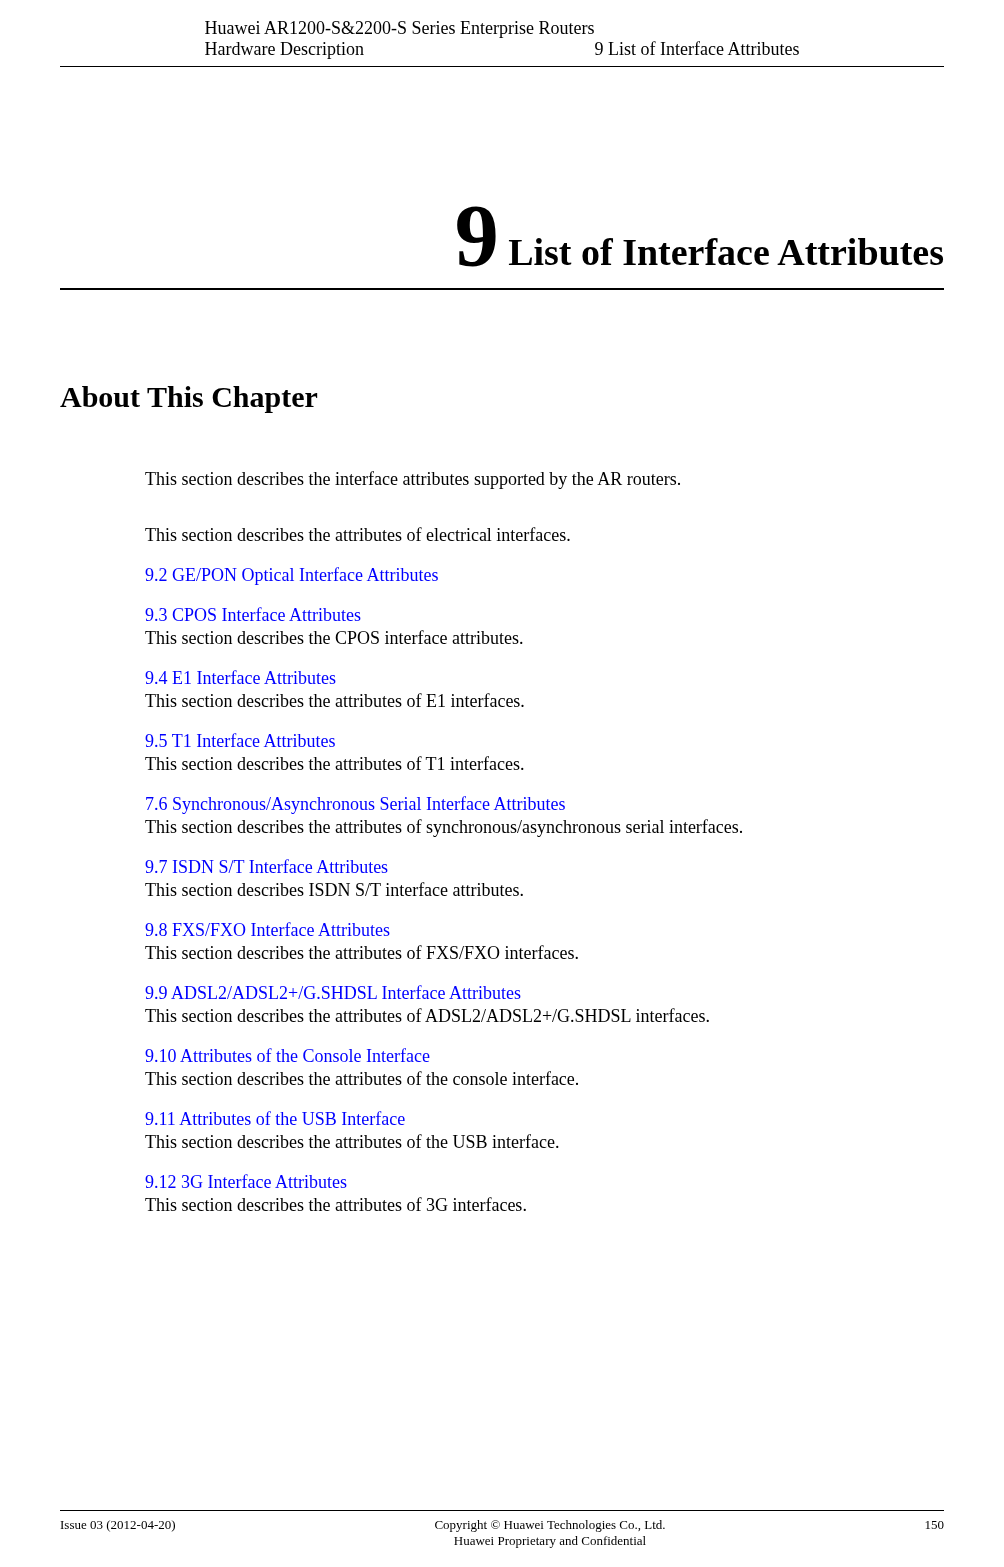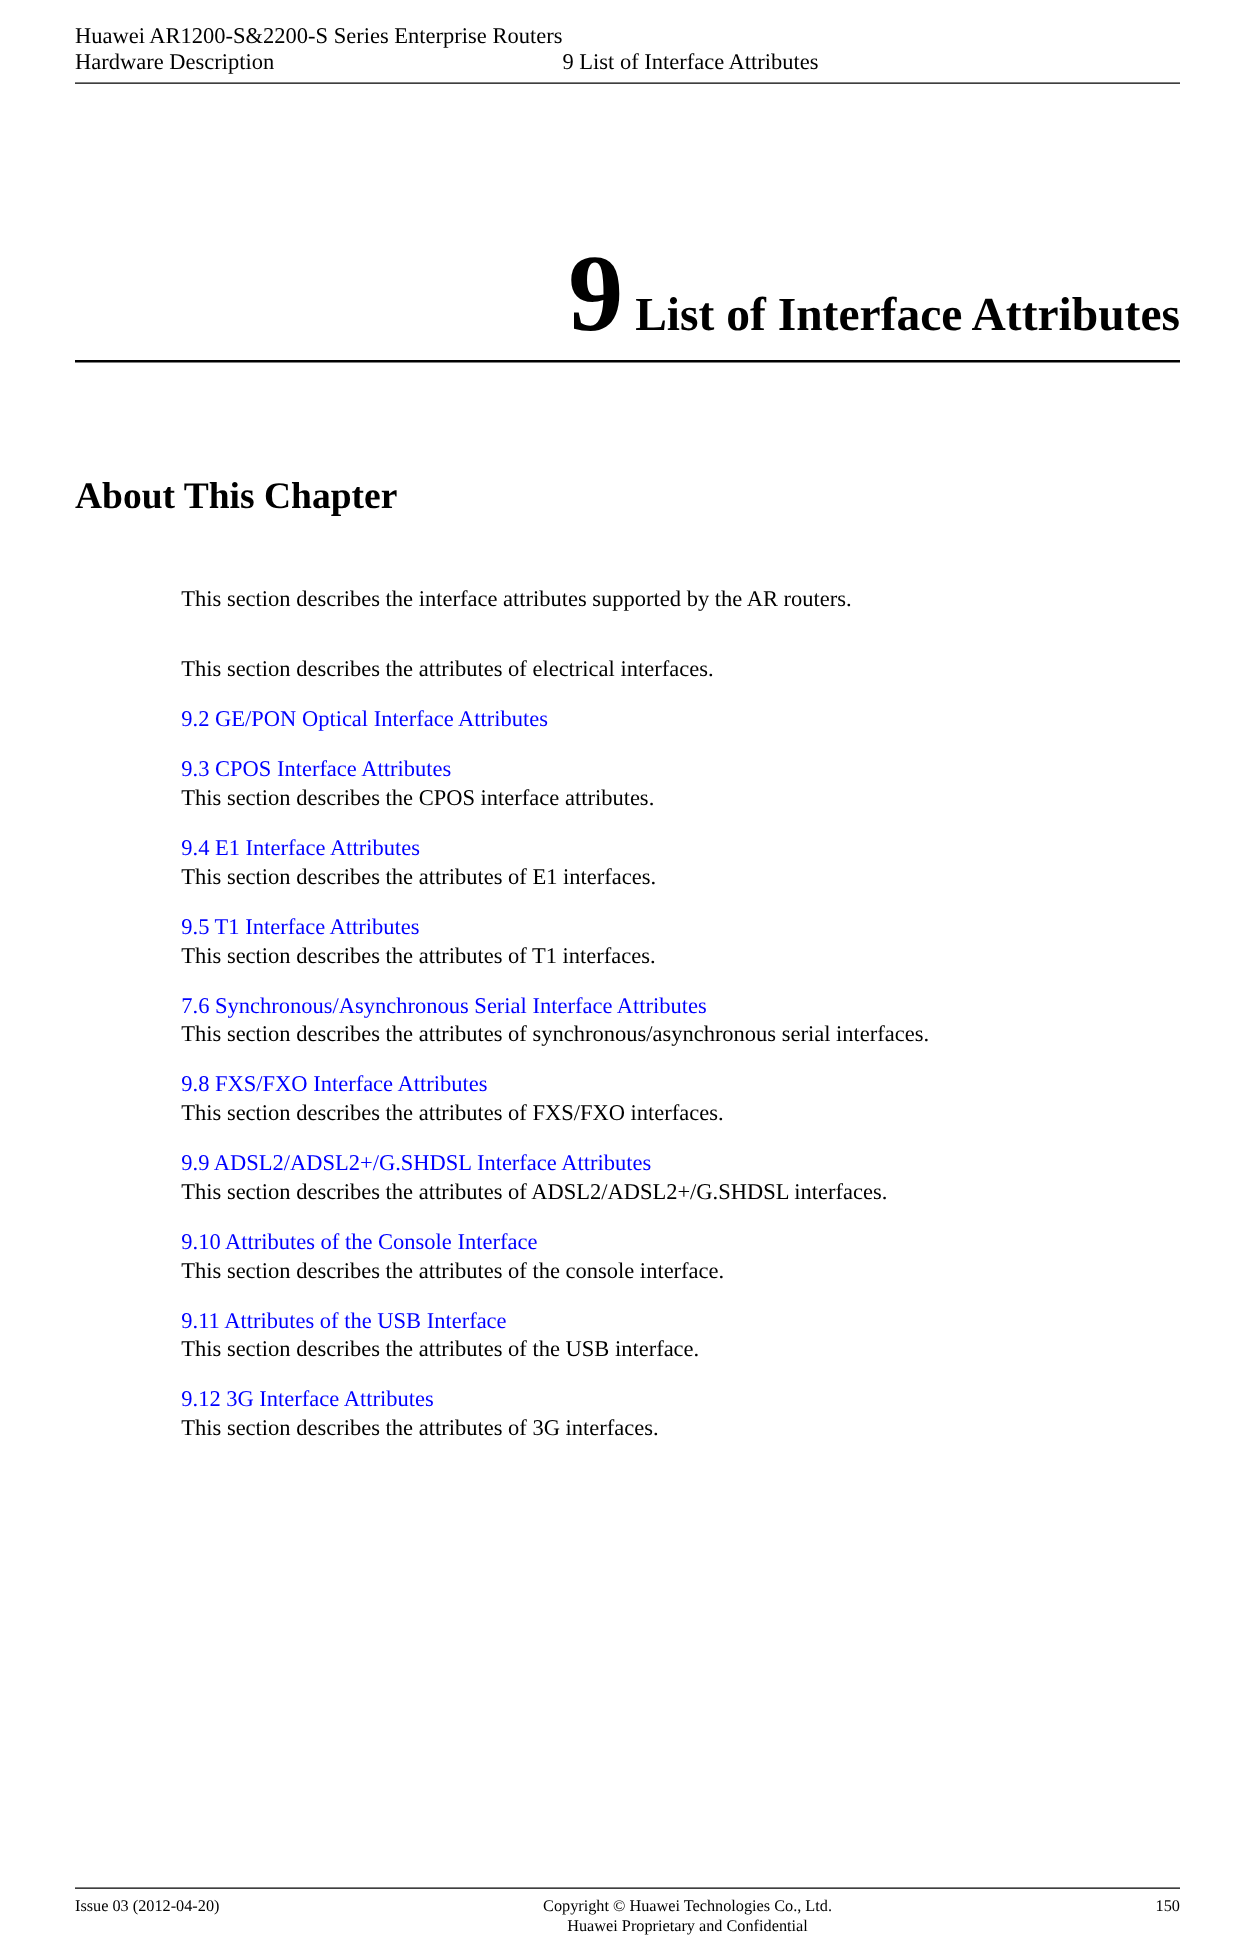--- a/index.html
+++ b/index.html
@@ -10,21 +10,21 @@
     body {
       font-family: "Times New Roman", Times, serif;
       background: #ffffff;
       width: 1004px;
       height: 1567px;
       position: relative;
       color: #000000;
     }
     .header {
       display: flex;
-      justify-content: flex-start;
+      justify-content: center;
       padding: 18px 60px 6px 60px;
       font-size: 18px;
     }
     .header-left {
       text-align: left;
     }
     .header-right {
       text-align: right;
     }
     .header-divider {
@@ -138,20 +138,24 @@
   </div>
   <div class="section-block">
     <span class="section-link">9.5 T1 Interface Attributes</span>
     <span class="section-desc">This section describes the attributes of T1 interfaces.</span>
   </div>
   <div class="section-block">
     <span class="section-link">7.6 Synchronous/Asynchronous Serial Interface Attributes</span>
     <span class="section-desc">This section describes the attributes of synchronous/asynchronous serial interfaces.</span>
   </div>
   <div class="section-block">
+    <span class="section-link">9.7 ISDN S/T Interface Attributes</span>
+    <span class="section-desc">This section describes ISDN S/T interface attributes.</span>
+  </div>
+  <div class="section-block">
     <span class="section-link">9.8 FXS/FXO Interface Attributes</span>
     <span class="section-desc">This section describes the attributes of FXS/FXO interfaces.</span>
   </div>
   <div class="section-block">
     <span class="section-link">9.9 ADSL2/ADSL2+/G.SHDSL Interface Attributes</span>
     <span class="section-desc">This section describes the attributes of ADSL2/ADSL2+/G.SHDSL interfaces.</span>
   </div>
   <div class="section-block">
     <span class="section-link">9.10 Attributes of the Console Interface</span>
     <span class="section-desc">This section describes the attributes of the console interface.</span>

